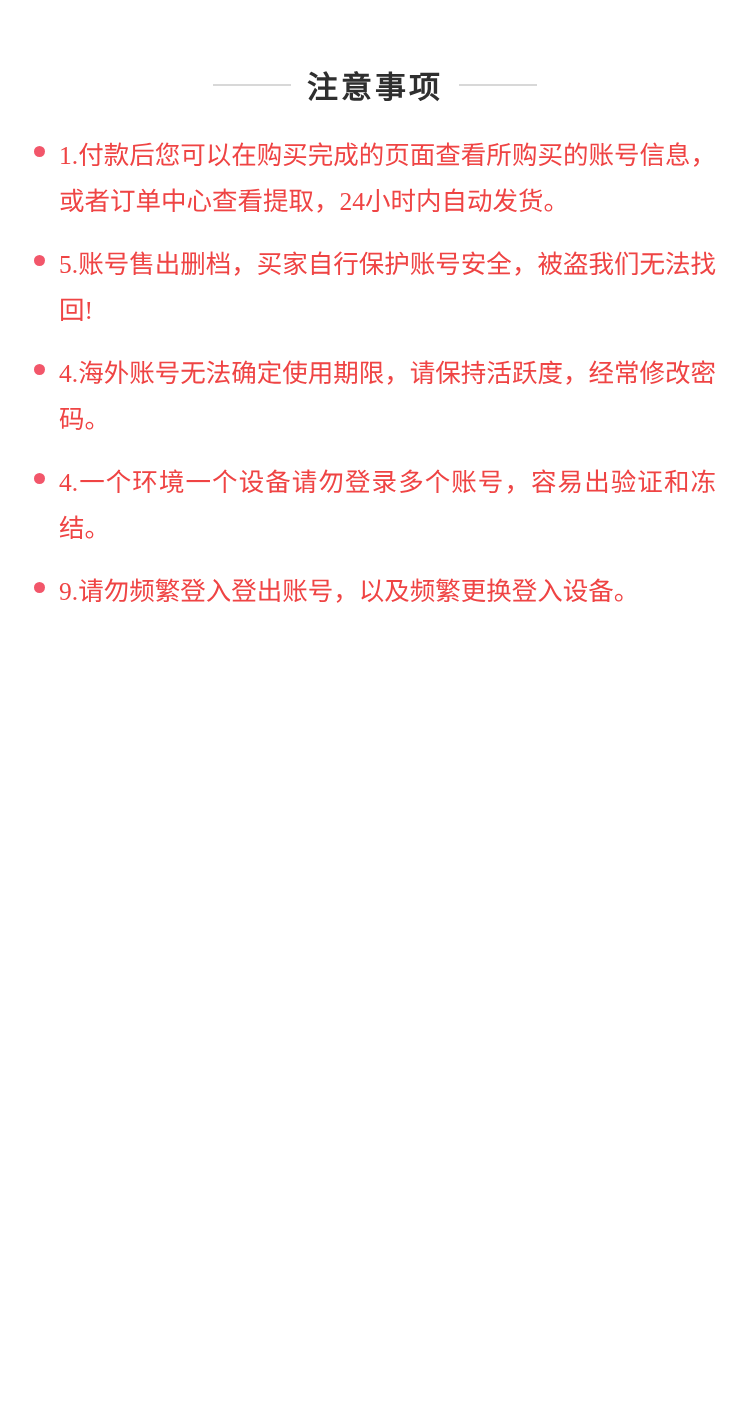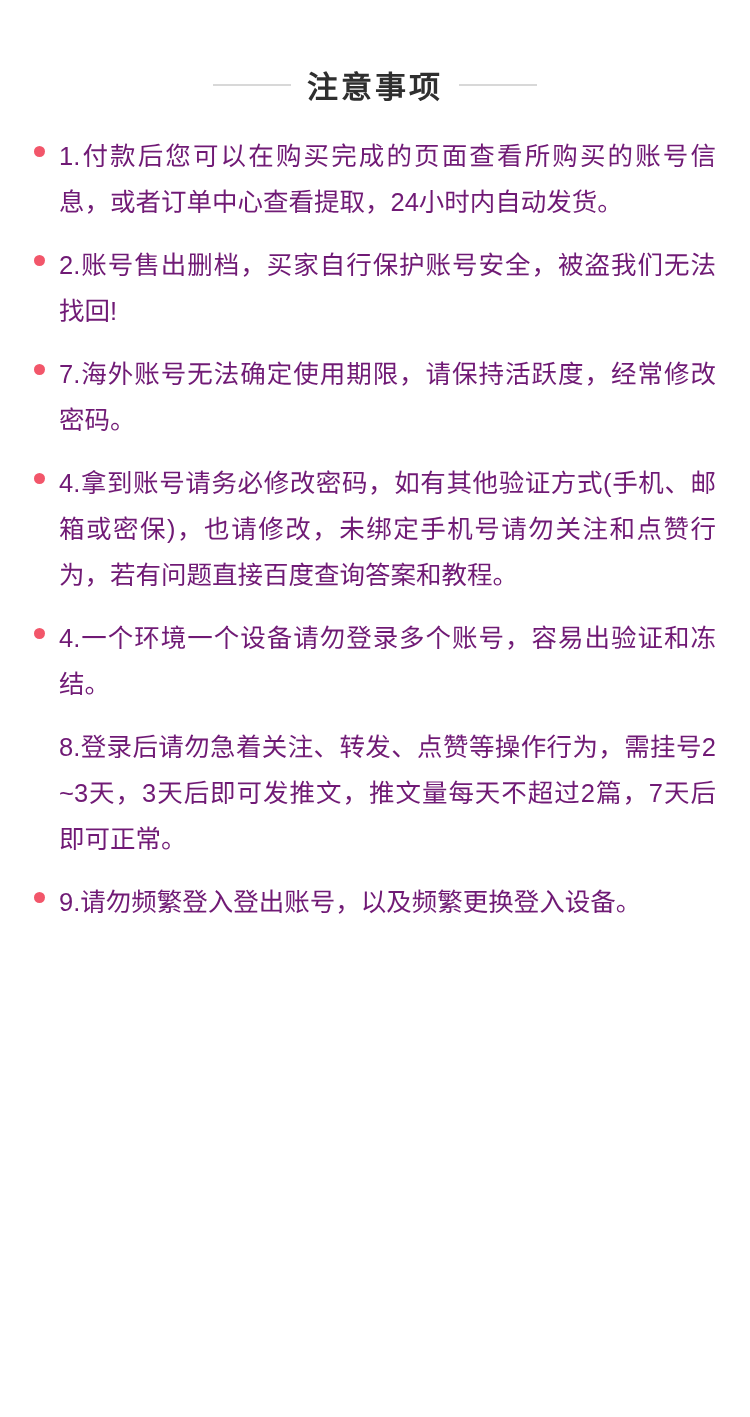--- a/index.html
+++ b/index.html
@@ -64,24 +64,25 @@
     margin-top: 13px;
     margin-right: 14px;
   }
   .bullet.hidden {
     background: transparent;
   }
   .item .text {
     flex: 1 1 auto;
     font-size: 25.5px;
     line-height: 46px;
-    color: #701a75;
+    color: #ef4444;
     letter-spacing: 0px;
     text-align: justify;
     word-break: break-all;
+    font-family: Liberation Serif, serif;
   }
 </style>
 </head>
 <body>
 
 <div class="page">
 
   <div class="header">
     <span class="rule"></span>
     <span class="title">注意事项</span>
@@ -90,44 +91,36 @@
 
   <div class="list">
 
     <div class="item">
       <span class="bullet"></span>
       <div class="text">1.付款后您可以在购买完成的页面查看所购买的账号信息，或者订单中心查看提取，24小时内自动发货。</div>
     </div>
 
     <div class="item">
       <span class="bullet"></span>
-      <div class="text">2.账号售出删档，买家自行保护账号安全，被盗我们无法找回!</div>
+      <div class="text">5.账号售出删档，买家自行保护账号安全，被盗我们无法找回!</div>
     </div>
 
     <div class="item">
       <span class="bullet"></span>
-      <div class="text">7.海外账号无法确定使用期限，请保持活跃度，经常修改密码。</div>
+      <div class="text">4.海外账号无法确定使用期限，请保持活跃度，经常修改密码。</div>
     </div>
 
-    <div class="item">
-      <span class="bullet"></span>
-      <div class="text">4.拿到账号请务必修改密码，如有其他验证方式(手机、邮箱或密保)，也请修改，未绑定手机号请勿关注和点赞行为，若有问题直接百度查询答案和教程。</div>
-    </div>
 
 
 
     <div class="item">
       <span class="bullet"></span>
       <div class="text">4.一个环境一个设备请勿登录多个账号，容易出验证和冻结。</div>
     </div>
 
-    <div class="item">
-      <span class="bullet hidden"></span>
-      <div class="text">8.登录后请勿急着关注、转发、点赞等操作行为，需挂号2~3天，3天后即可发推文，推文量每天不超过2篇，7天后即可正常。</div>
-    </div>
 
     <div class="item">
       <span class="bullet"></span>
       <div class="text">9.请勿频繁登入登出账号，以及频繁更换登入设备。</div>
     </div>
 
 
   </div>
 
 </div>

